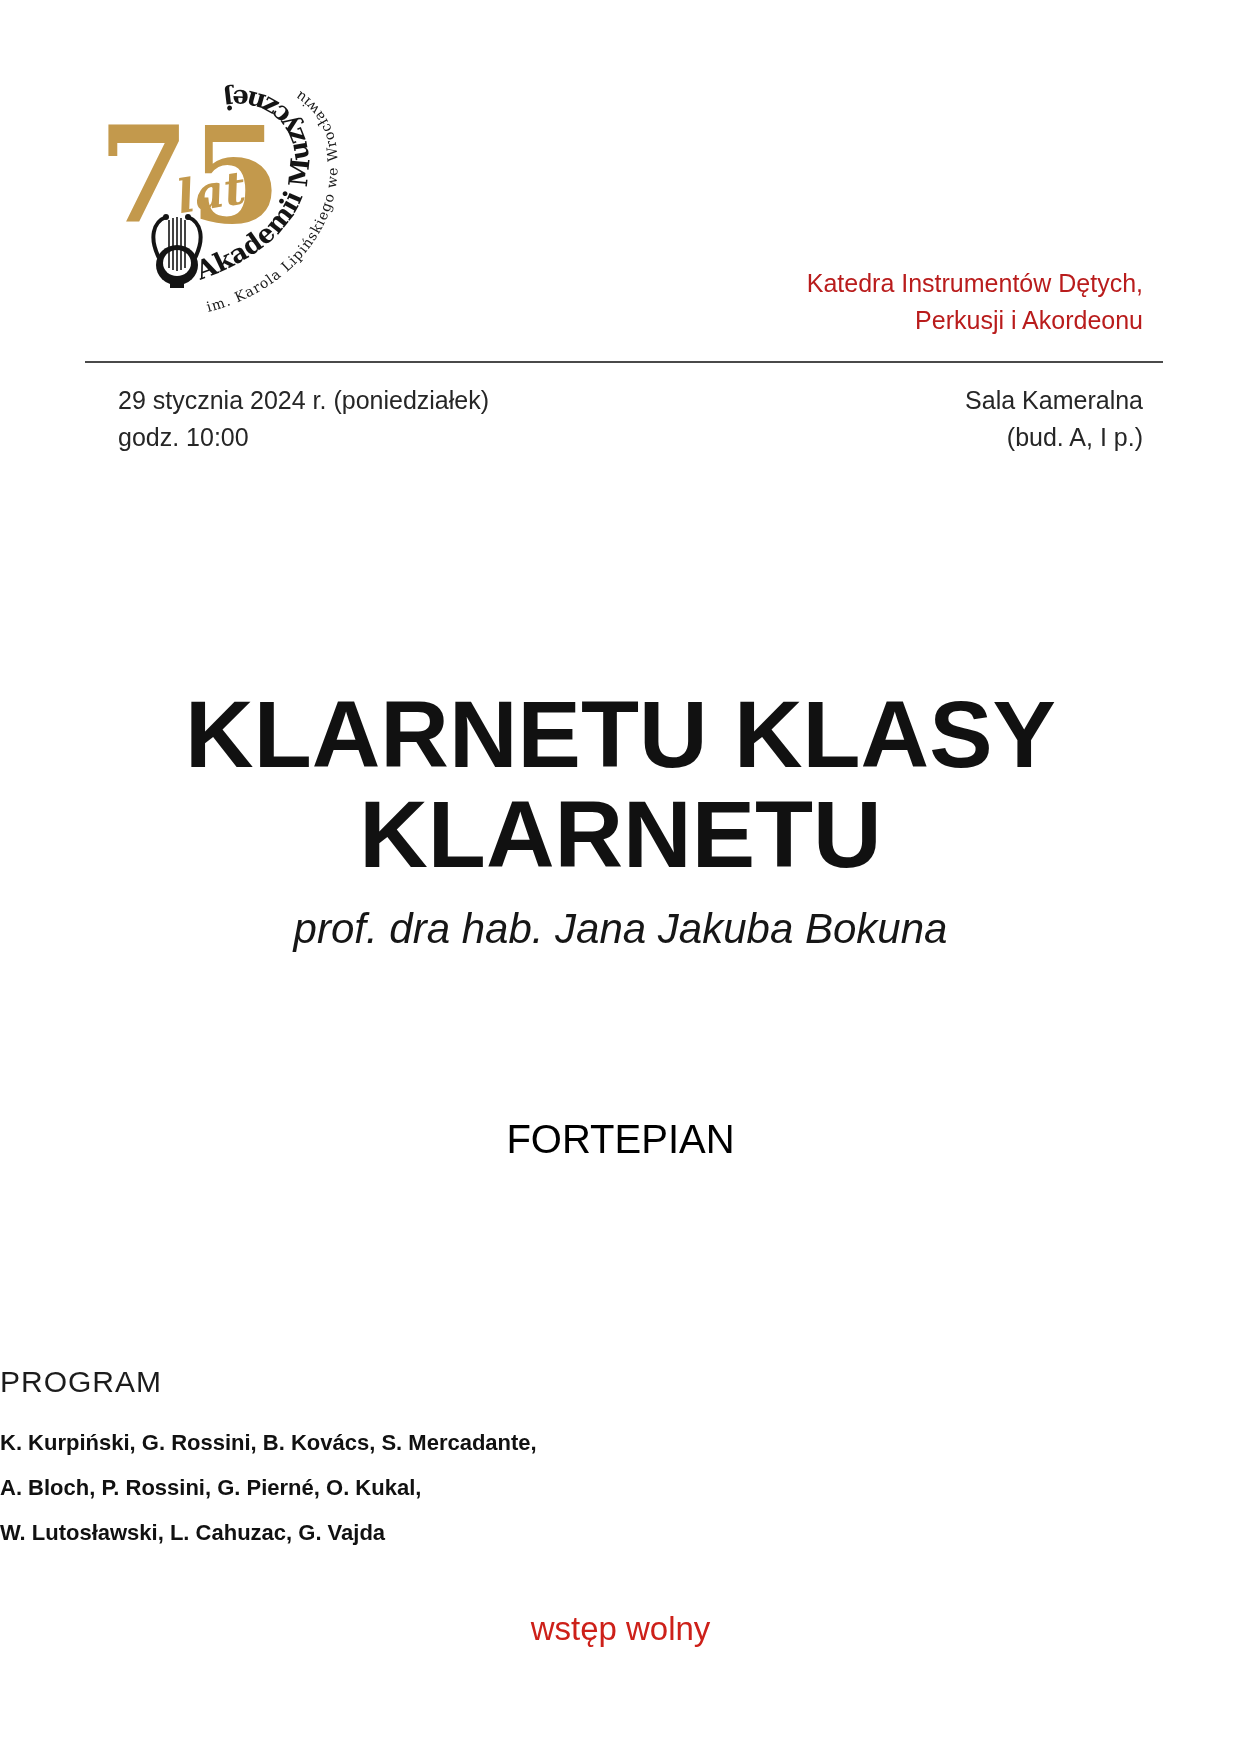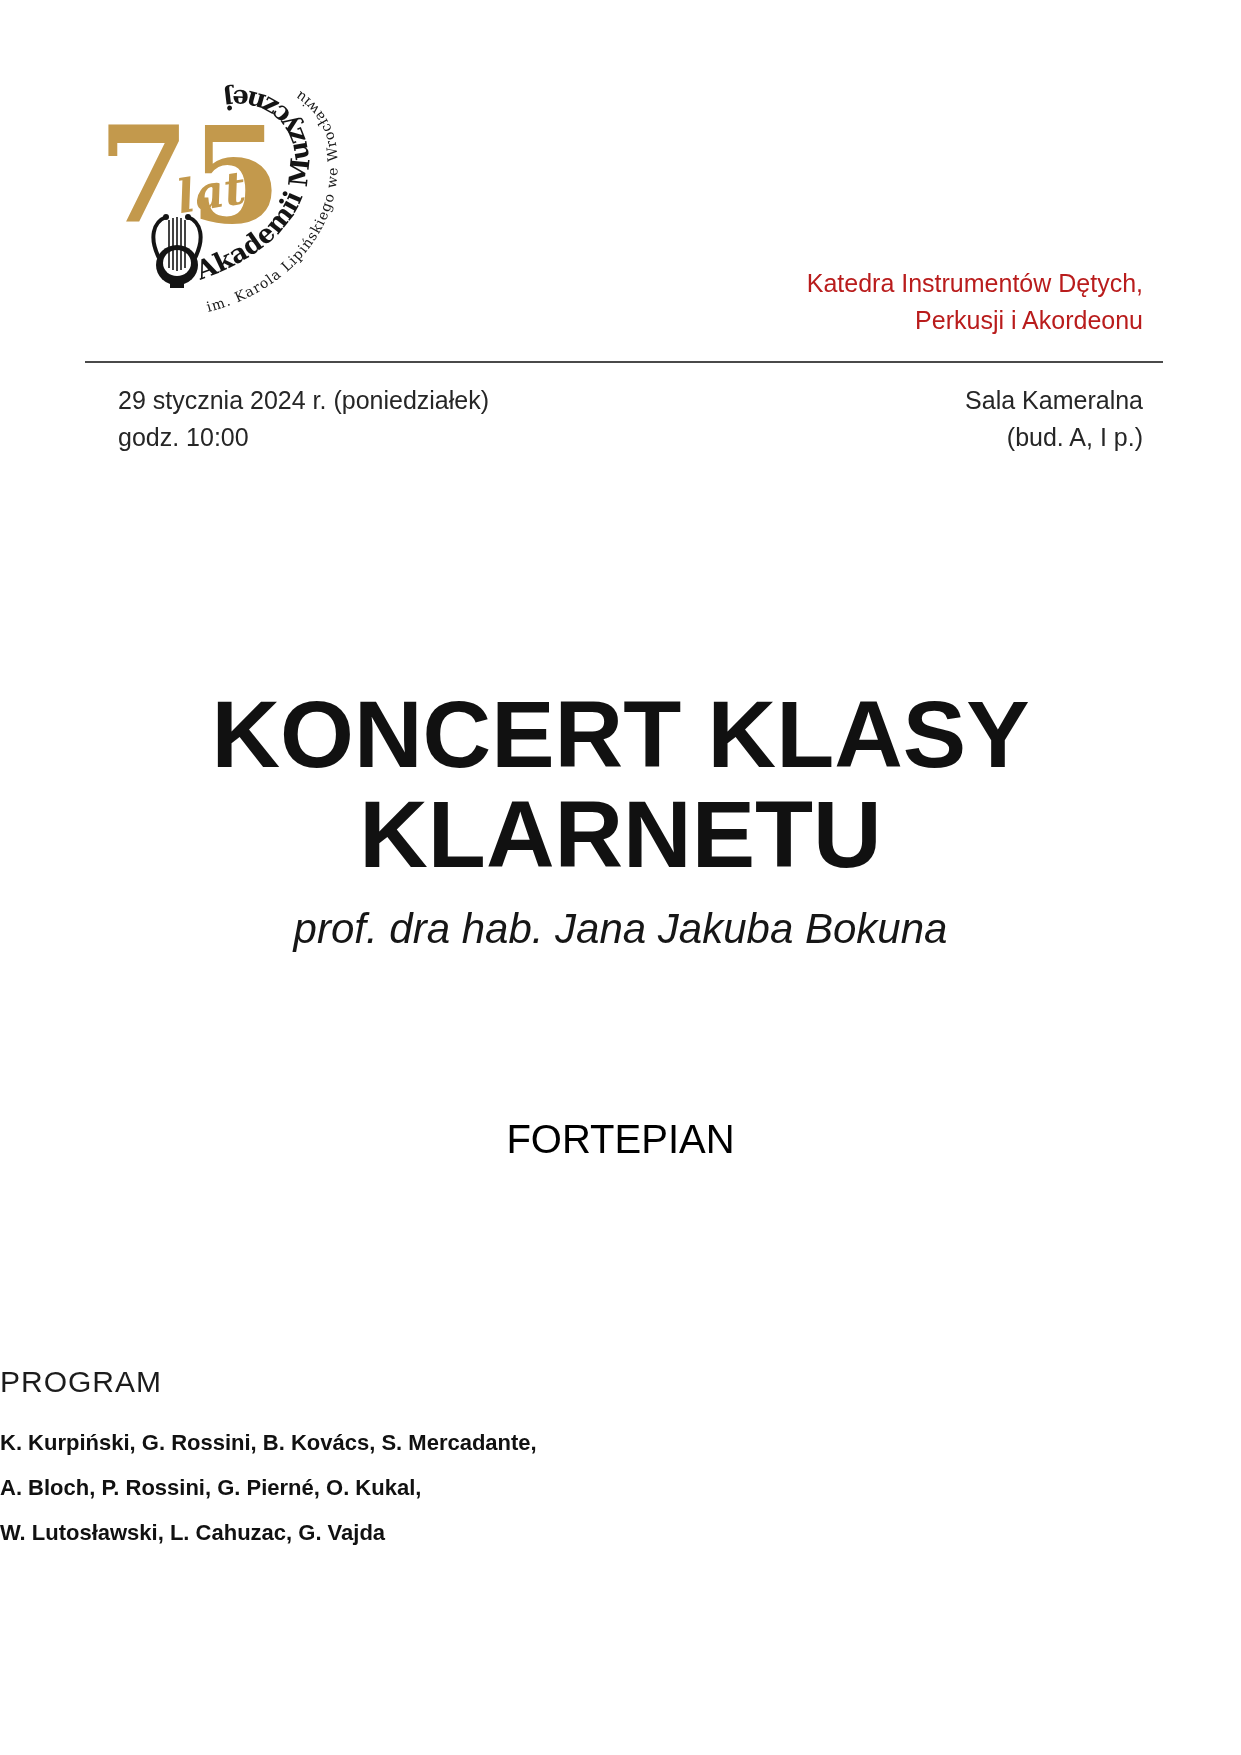--- a/index.html
+++ b/index.html
@@ -117,29 +117,32 @@
   <div class="info-left">
     <div>29 stycznia 2024 r. (poniedziałek)</div>
     <div>godz. 10:00</div>
   </div>
   <div class="info-right">
     <div>Sala Kameralna</div>
     <div>(bud. A, I p.)</div>
   </div>
 
   <div class="title">
-    <div>KONCERT KLASY</div>
+    <div>KLARNETU KLASY</div>
     <div>KLARNETU</div>
   </div>
 
   <div class="subtitle">prof. dra hab. Jana Jakuba Bokuna</div>
 
   <div class="fortepian">FORTEPIAN</div>
 
   <div class="program-heading">PROGRAM</div>
   <div class="composers">
     <div>K. Kurpiński, G. Rossini, B. Kovács, S. Mercadante,</div>
     <div>A. Bloch, P. Rossini, G. Pierné, O. Kukal,</div>
     <div>W. Lutosławski, L. Cahuzac, G. Vajda</div>
   </div>
 
+  <div class="admission">
+    <span style="color: rgb(205, 32, 25);">wstęp wolny</span>
+  </div>
 
 </div>
 
 </body></html>

